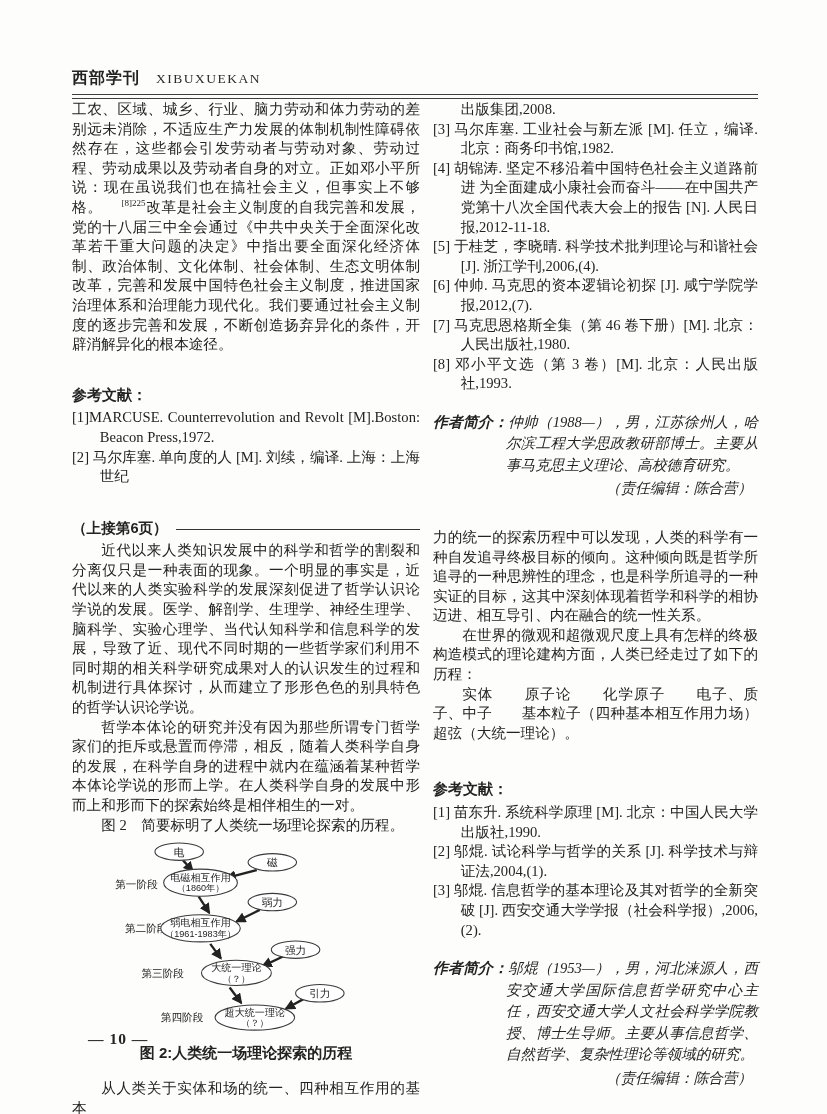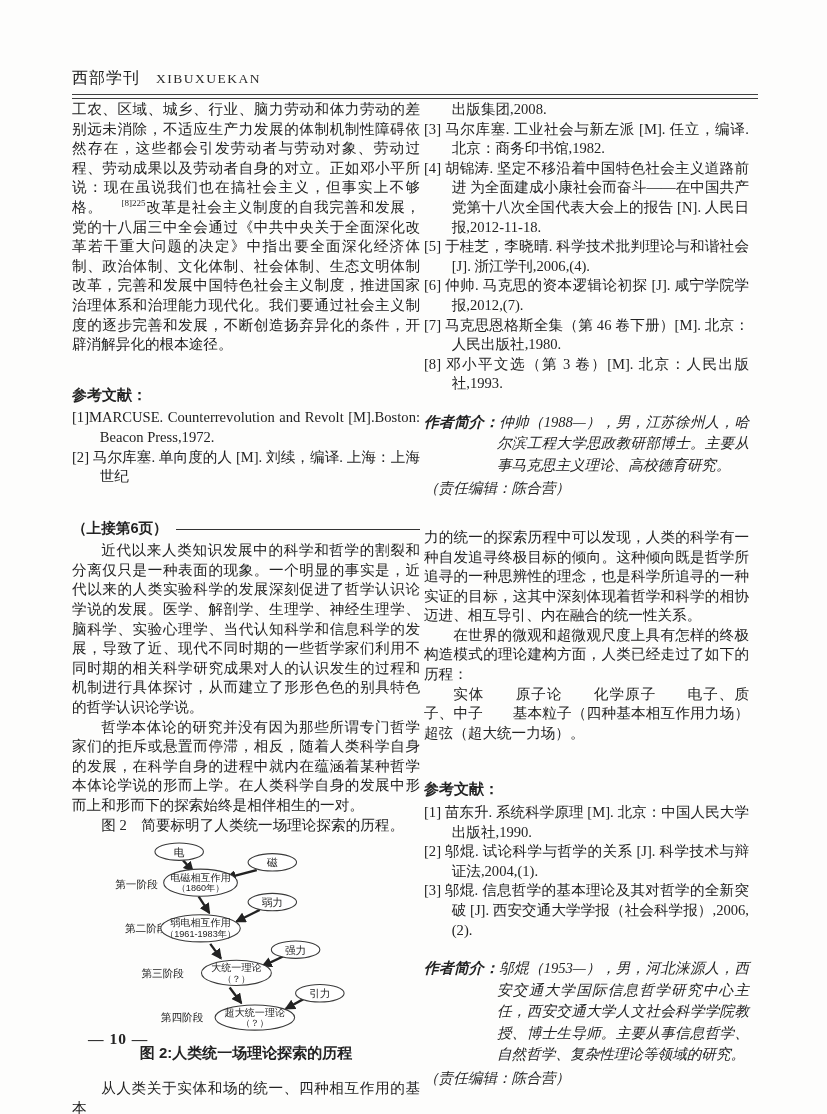--- a/index.html
+++ b/index.html
@@ -3,41 +3,41 @@
 <meta charset="utf-8">
 <style>
   * { margin:0; padding:0; box-sizing:border-box; }
   html,body { width:827px; height:1114px; background:#fdfdfc; }
   body { font-family:"Liberation Serif","DejaVu Serif",serif; color:#232323; }
   .page { position:relative; width:827px; height:1114px; overflow:hidden; }
 
   
   .hdr { position:absolute; left:72px; top:68px; width:686px; }
   .hdr-row { display:flex; align-items:baseline; padding-bottom:5px; }
-  .hdr-cn { font-family:"Liberation Sans","DejaVu Sans",sans-serif; font-weight:normal; font-size:16px; letter-spacing:1px; }
+  .hdr-cn { font-family:"Liberation Sans","DejaVu Sans",sans-serif; font-weight:bold; font-size:16px; letter-spacing:1px; }
   .hdr-en { font-size:13.5px; letter-spacing:1.5px; margin-left:16px; color:#2c2c2c; }
   .dbl-rule { height:5px; border-top:1.6px solid #3e3e3e; border-bottom:1px solid #3e3e3e; }
 
   
   .col { position:absolute; top:100px; font-size:14.6px; line-height:19.6px; text-align:justify; }
   .col-left  { left:72px;  width:348px; }
-  .col-right { left:424px; width:325px; }
+  .col-right { left:433px; width:325px; }
 
   p.body-p { text-indent:2em; }
   p.body-p.no-indent { text-indent:0; }
   sup.cite { font-size:9px; line-height:0; vertical-align:super; letter-spacing:0;padding-left:19px; }
 
   .refs-heading { font-family:"Liberation Sans","DejaVu Sans",sans-serif; font-weight:bold; font-size:15px; margin-top:30px; margin-bottom:4px; }
   .ref { padding-left:1.9em; text-indent:-1.9em; }
   .ref-cont { padding-left:1.9em; }
 
   .bio-block { margin-top:18px; line-height:21.5px;font-style:italic; }
   .bio { padding-left:5em; text-indent:-5em; }
   .bio b { font-family:"Liberation Sans","DejaVu Sans",sans-serif; font-size:14.8px; }
-  .editor { padding-right:6px; margin-top:2px; }
+  .editor { text-align:right; padding-right:6px; margin-top:2px; }
 
   .cont-divider { display:flex; align-items:center; margin-top:32px; margin-bottom:3px; }
   .cont-note { font-family:"Liberation Sans","DejaVu Sans",sans-serif; font-weight:bold; font-size:14.6px; white-space:nowrap; }
   .cont-line { flex:1; border-top:1.6px solid #333; margin-left:8px; margin-top:2px; }
 
   .fig-wrap { margin-top:6px; margin-left:13px; }
   .fig-caption { font-family:"Liberation Sans","DejaVu Sans",sans-serif; font-weight:bold; font-size:15px; text-align:center; margin-top:2px; }
 
   svg text { font-family:"Liberation Sans","DejaVu Sans",sans-serif; fill:#1d1d1d; }
   .node-ellipse { fill:#fff; stroke:#3a3a3a; stroke-width:1.1; }
@@ -146,21 +146,21 @@
     <div class="ref">[7] 马克思恩格斯全集（第 46 卷下册）[M]. 北京：人民出版社,1980.</div>
     <div class="ref">[8] 邓小平文选（第 3 卷）[M]. 北京：人民出版社,1993.</div>
 
     <div class="bio-block">
       <div class="bio"><b>作者简介：</b><span>仲帅（1988—），男，江苏徐州人，哈尔滨工程大学思政教研部博士。主要从事马克思主义理论、高校德育研究。</span></div>
       <div class="editor">（责任编辑：陈合营）</div>
     </div>
 
     <p class="body-p no-indent" style="margin-top:28px;">力的统一的探索历程中可以发现，人类的科学有一种自发追寻终极目标的倾向。这种倾向既是哲学所追寻的一种思辨性的理念，也是科学所追寻的一种实证的目标，这其中深刻体现着哲学和科学的相协迈进、相互导引、内在融合的统一性关系。</p>
     <p class="body-p">在世界的微观和超微观尺度上具有怎样的终极构造模式的理论建构方面，人类已经走过了如下的历程：</p>
-    <p class="body-p">实体　　原子论　　化学原子　　电子、质子、中子　　基本粒子（四种基本相互作用力场）　　超弦（超大统一力场）。</p>
+    <p class="body-p">实体　　原子论　　化学原子　　电子、质子、中子　　基本粒子（四种基本相互作用力场）　　超弦（大统一理论）。</p>
 
     <div class="refs-heading" style="margin-top:36px;">参考文献：</div>
     <div class="ref">[1] 苗东升. 系统科学原理 [M]. 北京：中国人民大学出版社,1990.</div>
     <div class="ref">[2] 邬焜. 试论科学与哲学的关系 [J]. 科学技术与辩证法,2004,(1).</div>
     <div class="ref">[3] 邬焜. 信息哲学的基本理论及其对哲学的全新突破 [J]. 西安交通大学学报（社会科学报）,2006,(2).</div>
 
     <div class="bio-block">
       <div class="bio"><b>作者简介：</b><span>邬焜（1953—），男，河北涞源人，西安交通大学国际信息哲学研究中心主任，西安交通大学人文社会科学学院教授、博士生导师。主要从事信息哲学、自然哲学、复杂性理论等领域的研究。</span></div>
       <div class="editor">（责任编辑：陈合营）</div>
     </div>

